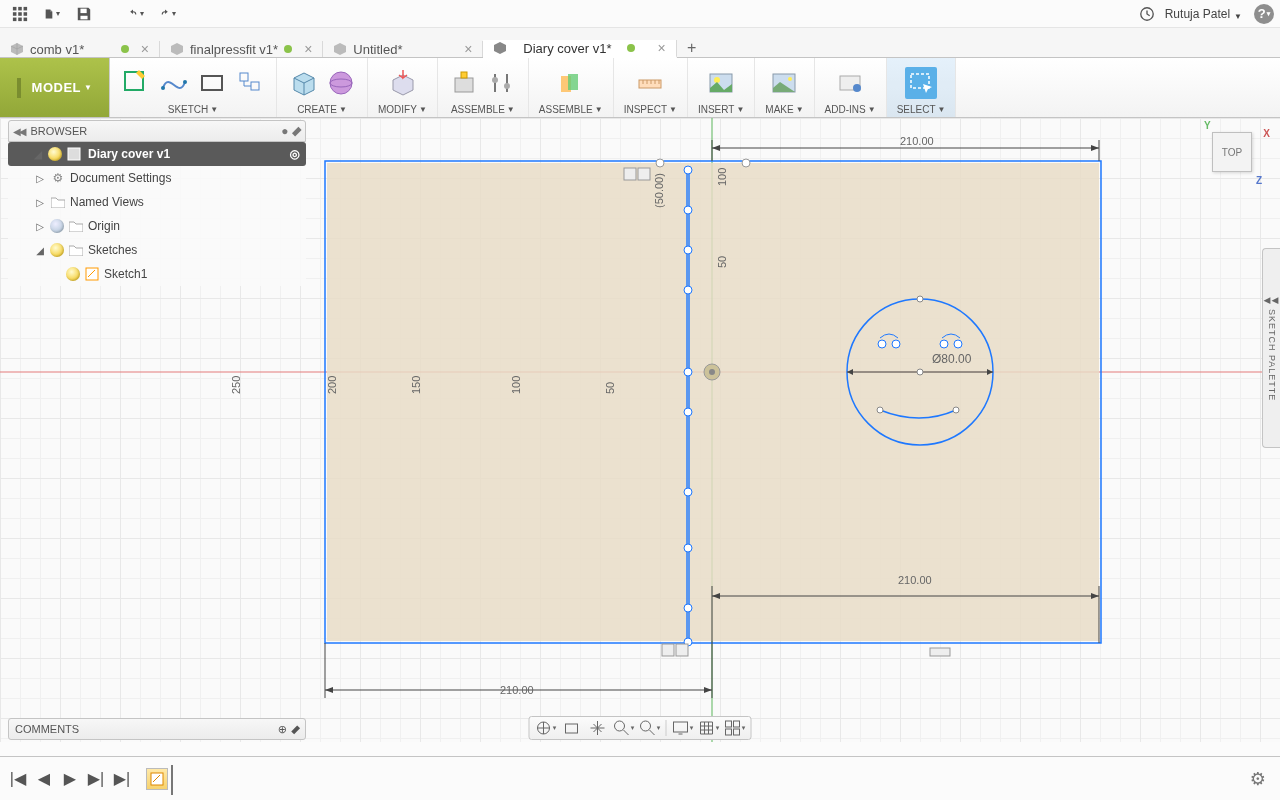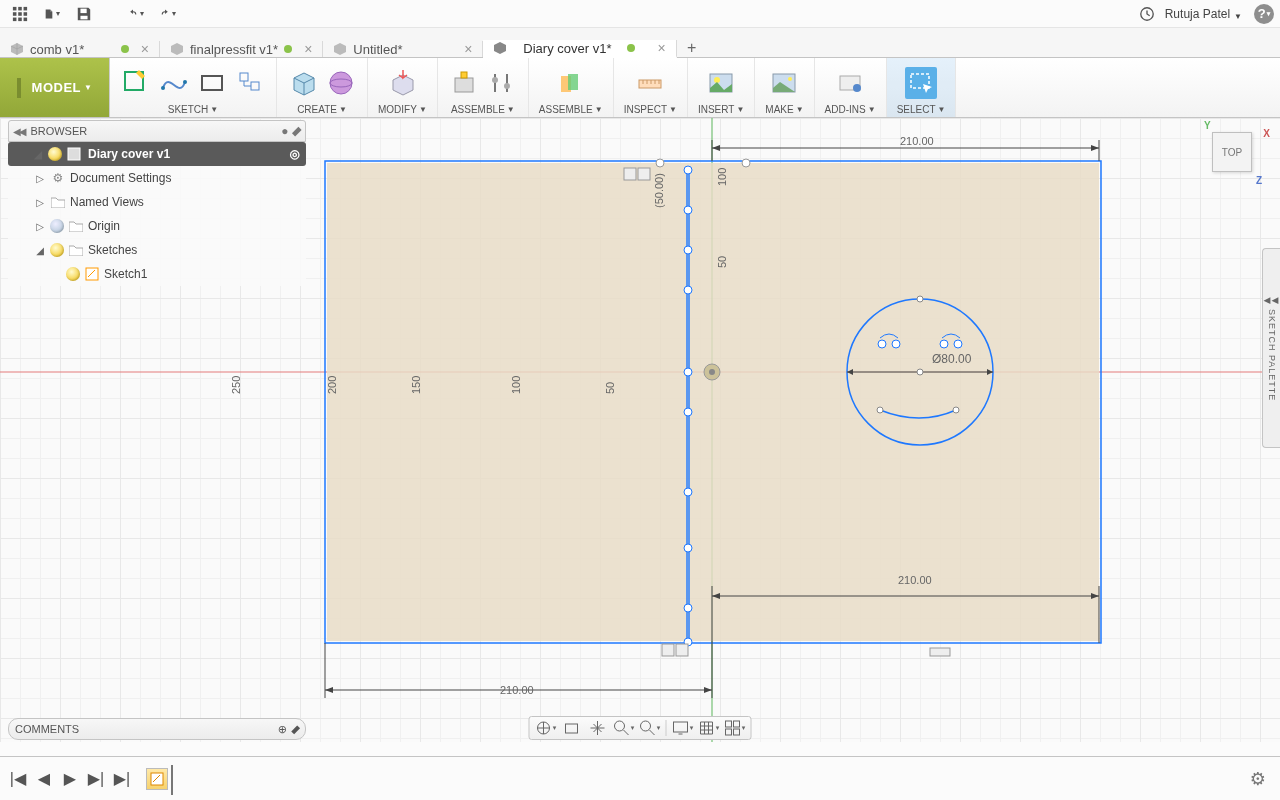--- a/index.html
+++ b/index.html
@@ -78,21 +78,21 @@
 
   
   #viewcube{position:absolute;right:18px;top:4px;width:60px;}
   #viewcube .axis-l{position:absolute;font-size:10px;font-weight:bold;}
   #viewcube .face{width:40px;height:40px;background:#f3f3f3;border:1px solid #bfbfbf;display:flex;align-items:center;justify-content:center;font-size:10px;color:#777;box-shadow:1px 1px 3px rgba(0,0,0,.15);margin:10px auto;text-align:right;}
 
   
   #palette-tab{position:absolute;right:0;top:130px;width:18px;height:200px;background:#efefef;border:1px solid var(--border);border-right:none;border-radius:4px 0 0 4px;writing-mode:vertical-rl;font-size:9px;color:#666;display:flex;align-items:center;justify-content:center;gap:4px;letter-spacing:1px;}
 
   
-  #comments{position:absolute;left:8px;bottom:60px;width:298px;height:22px;background:linear-gradient(#f7f7f7,#ececec);border:1px solid var(--border);display:flex;align-items:center;padding:0 6px;font-size:11px;color:#555;border-radius:10px;}
+  #comments{position:absolute;left:8px;bottom:60px;width:298px;height:22px;background:linear-gradient(#f7f7f7,#ececec);border:1px solid var(--border);display:flex;align-items:center;padding:0 6px;font-size:11px;color:#555;border-radius:3px;}
   #comments .spacer{flex:1;}
 
   
   #navbar{position:absolute;left:50%;bottom:60px;transform:translateX(-50%);height:24px;background:linear-gradient(#fbfbfb,#efefef);border:1px solid var(--border);border-radius:3px;display:flex;align-items:center;gap:2px;padding:0 4px;}
   #navbar .nbtn{width:24px;height:20px;display:inline-flex;align-items:center;justify-content:center;color:#666;}
   #navbar .sep{width:1px;height:16px;background:#ccc;margin:0 2px;}
 
   
   #timeline{position:absolute;left:0;right:0;bottom:0;height:44px;border-top:1px solid var(--border);background:#fbfbfb;display:flex;align-items:center;padding:0 8px;gap:6px;}
   #timeline .tbtn{color:#555;display:inline-flex;align-items:center;justify-content:center;width:20px;height:20px;}

